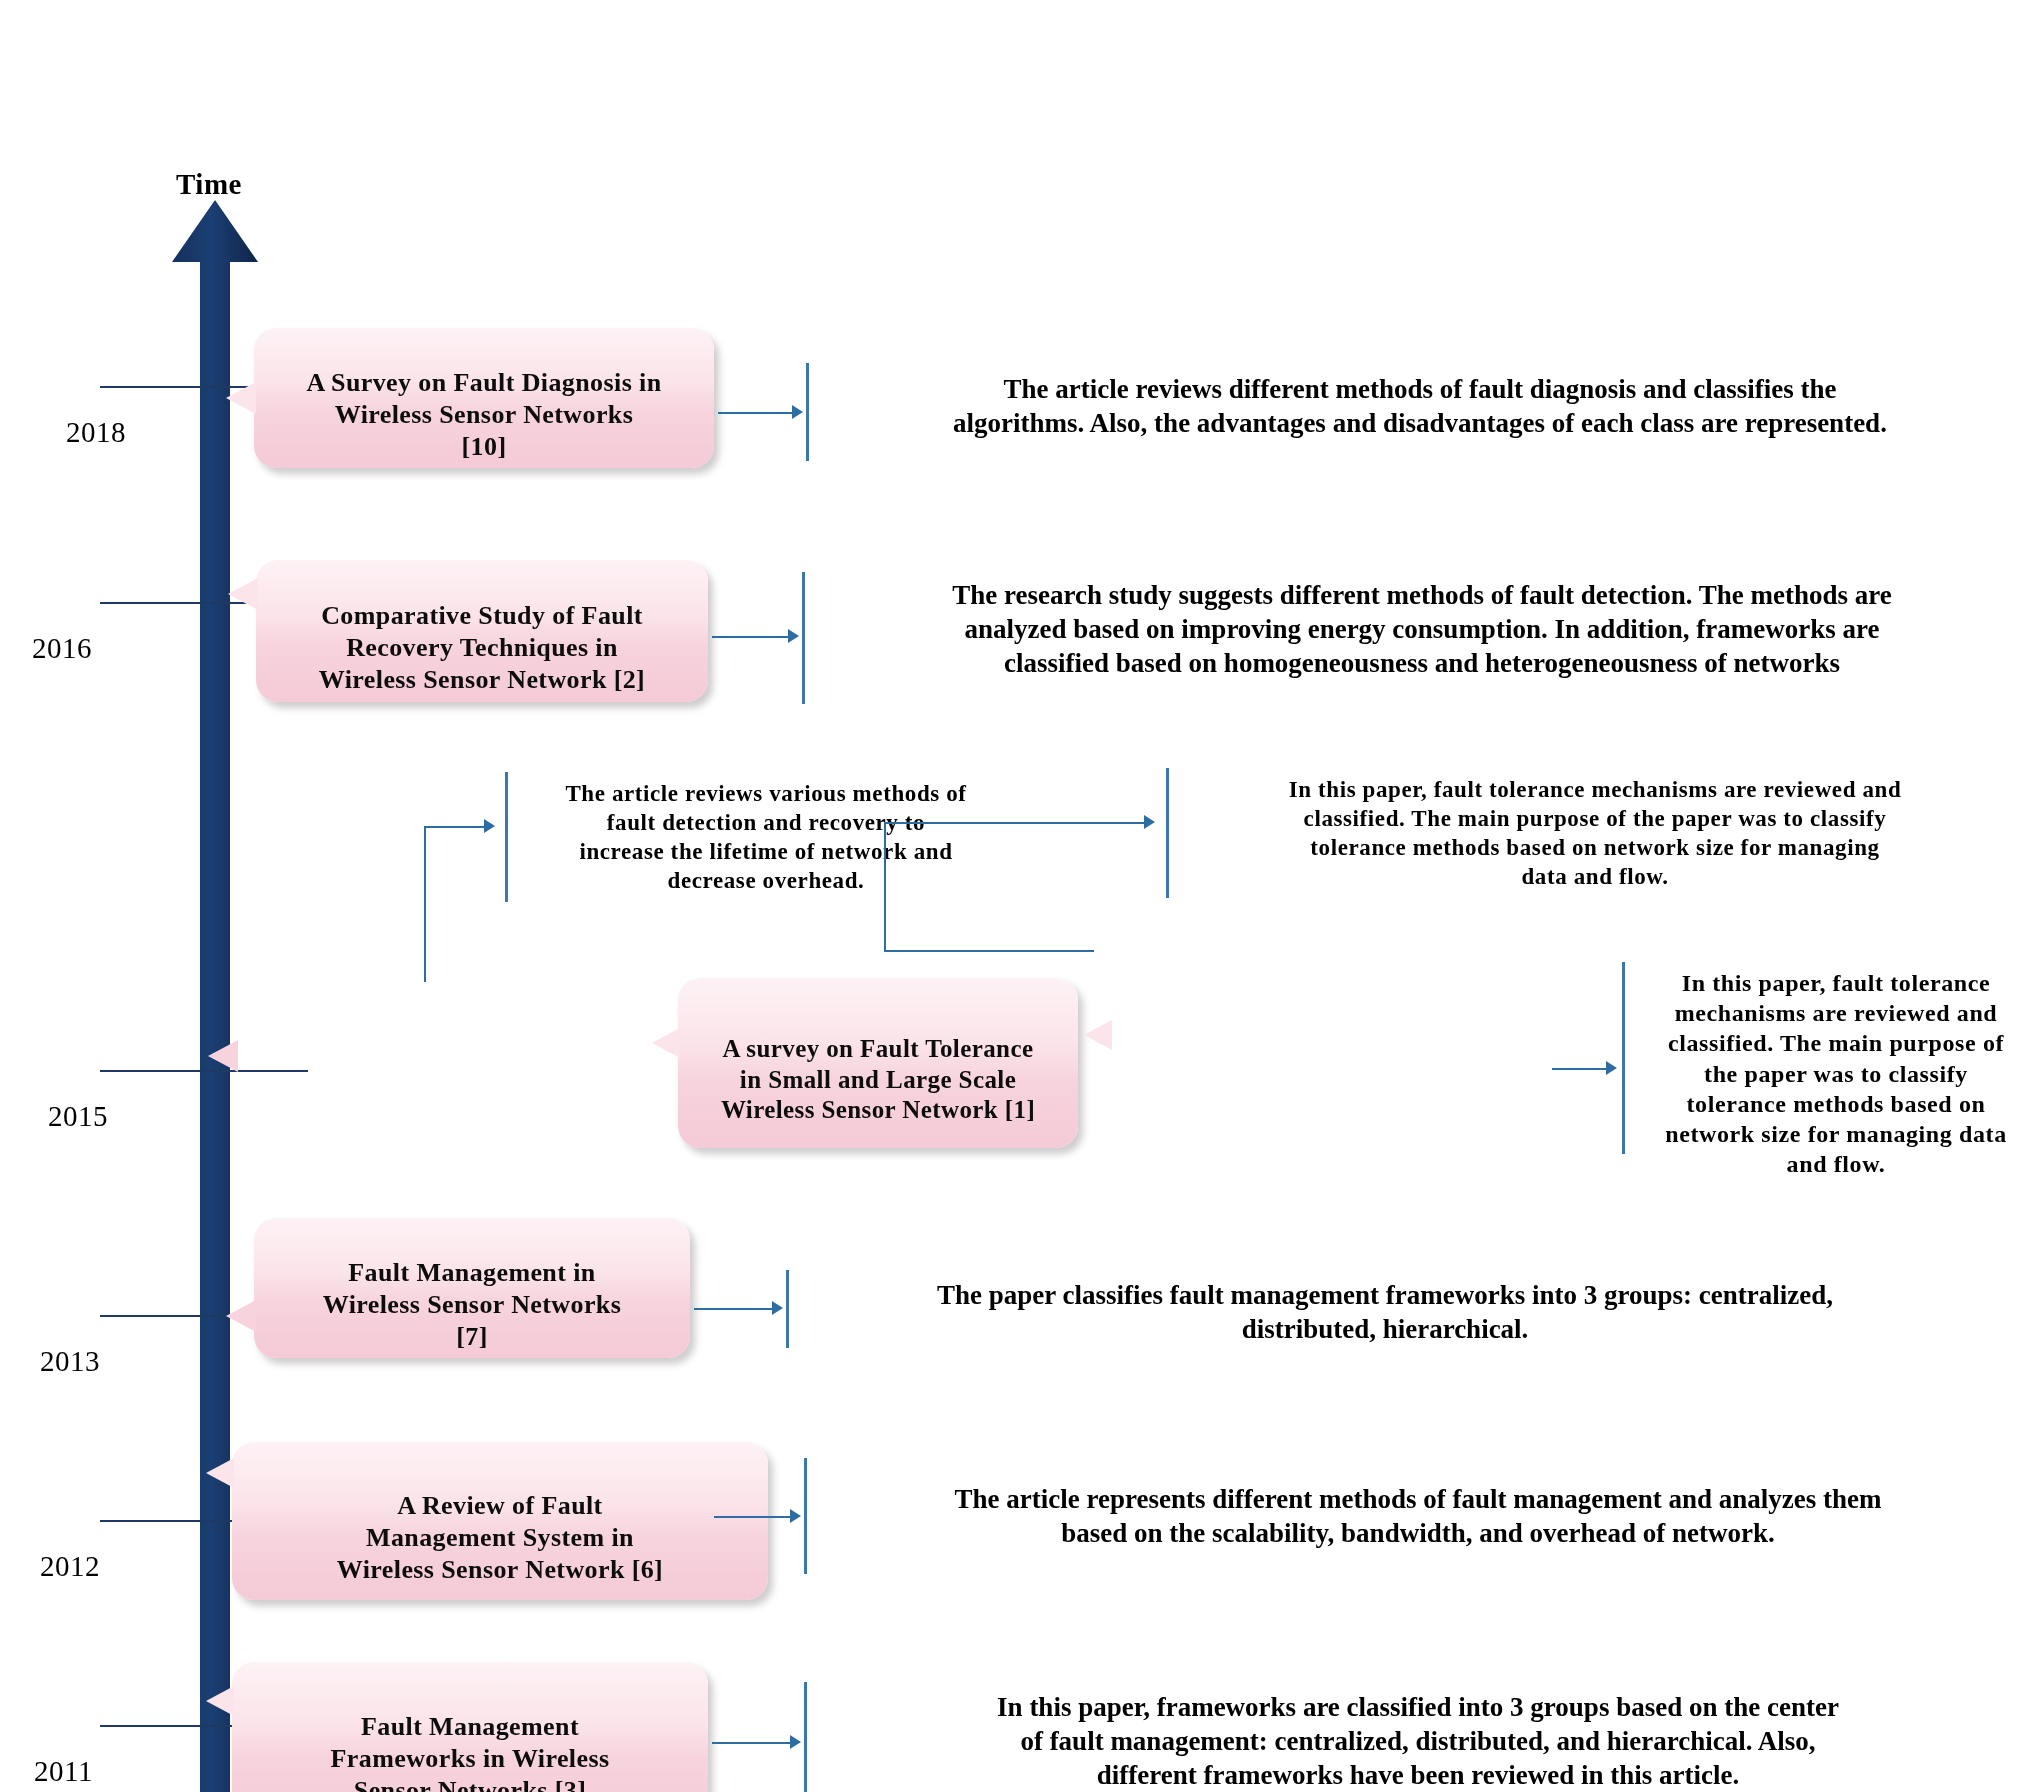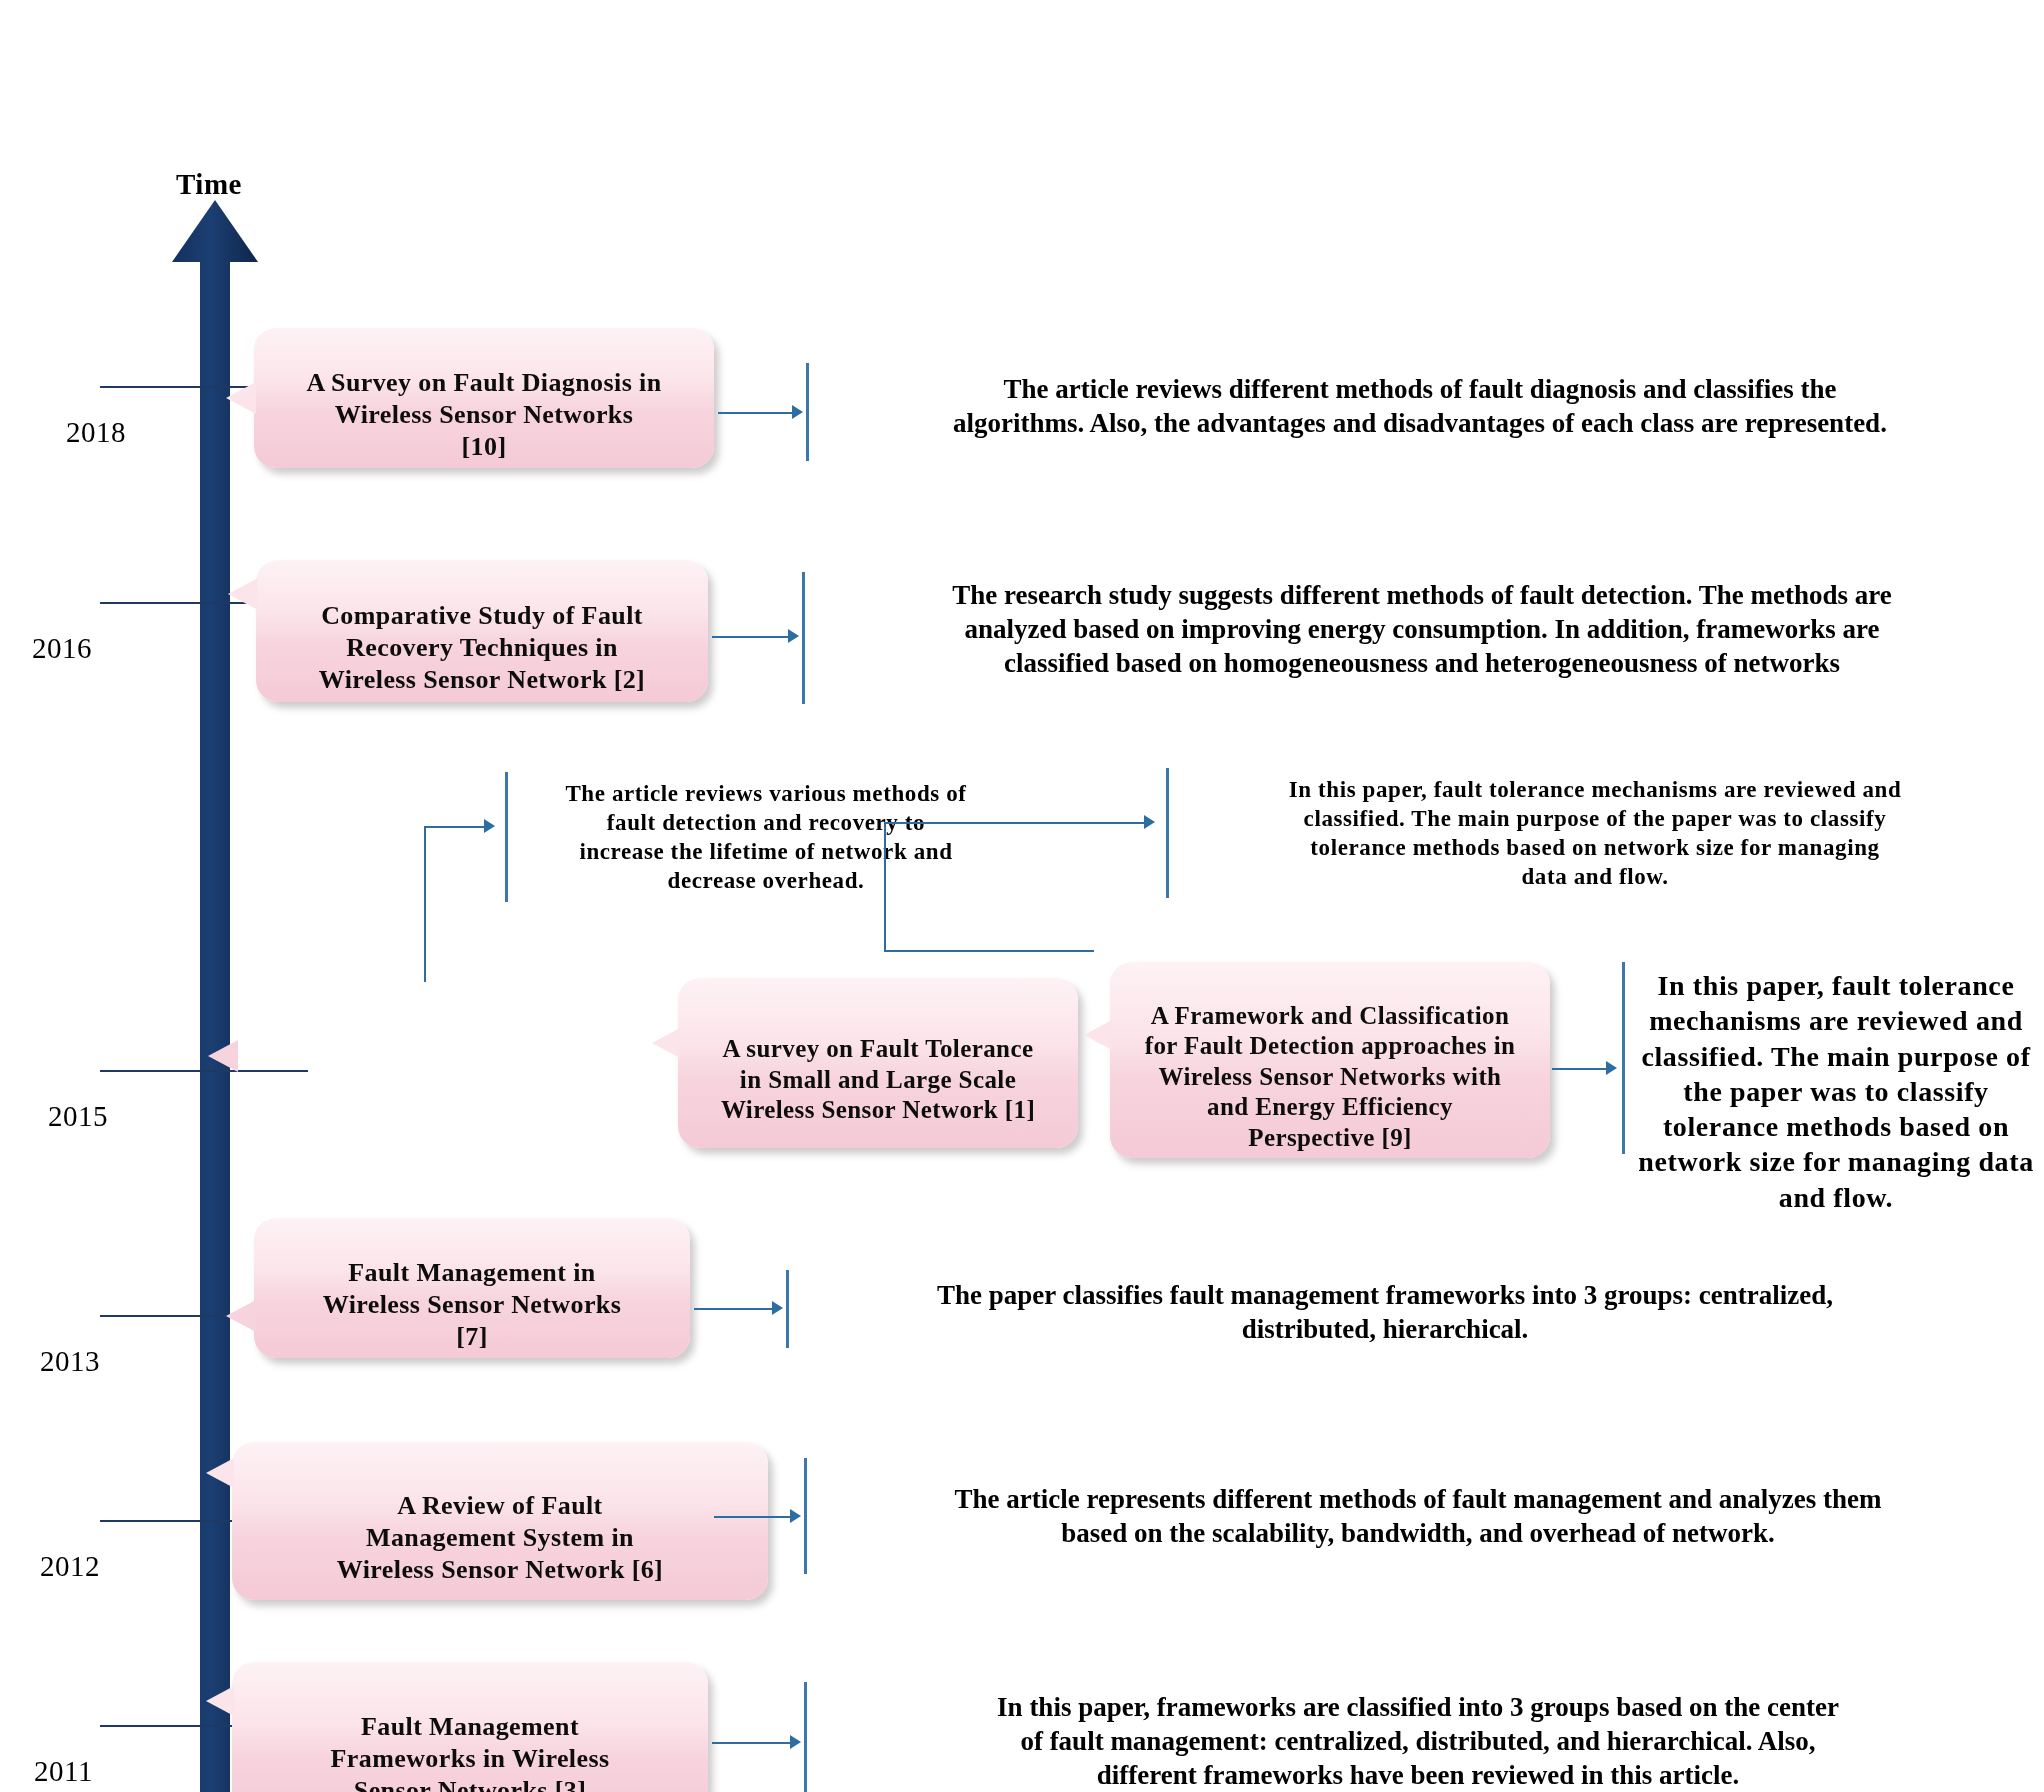--- a/index.html
+++ b/index.html
@@ -220,35 +220,26 @@
 
   <div class="callout" style="left:678px;top:978px;width:400px;height:170px;font-size:25px;">
     <span class="txt">
       <span>A survey on Fault Tolerance</span><br>
       <span>in Small and Large Scale</span><br>
       <span>Wireless Sensor Network [1]</span>
     </span>
   </div>
   <div class="tail" style="left:652px;top:1028px;border-width:15px 28px 15px 0;border-color:transparent #fbe4ea transparent transparent;"></div>
 
-  <div class="callout" style="left:1110px;top:962px;width:440px;height:196px;font-size:25px;">
-    <span class="txt">
-      <span>A Framework and Classification</span><br>
-      <span>for Fault Detection approaches in</span><br>
-      <span>Wireless Sensor Networks with</span><br>
-      <span>and Energy Efficiency</span><br>
-      <span>Perspective [9]</span>
-    </span>
-  </div>
   <div class="tail" style="left:1084px;top:1020px;border-width:15px 28px 15px 0;border-color:transparent #fbe4ea transparent transparent;"></div>
 
   <div class="hline" style="left:1552px;top:1068px;width:56px;"></div>
   <div class="arrowhead" style="left:1606px;top:1061px;"></div>
   <div class="vbar" style="left:1622px;top:962px;height:192px;"></div>
-  <div class="desc tight" style="left:1636px;top:968px;width:400px;font-size:28px;">
+  <div class="desc tight" style="left:1636px;top:968px;width:400px;font-size:24px;">
     <span>In this paper, fault tolerance</span><br>
     <span>mechanisms are reviewed and</span><br>
     <span>classified. The main purpose of</span><br>
     <span>the paper was to classify</span><br>
     <span>tolerance methods based on</span><br>
     <span>network size for managing data</span><br>
     <span>and flow.</span>
   </div>
 
   <div class="callout" style="left:254px;top:1218px;width:436px;height:140px;font-size:26px;">

